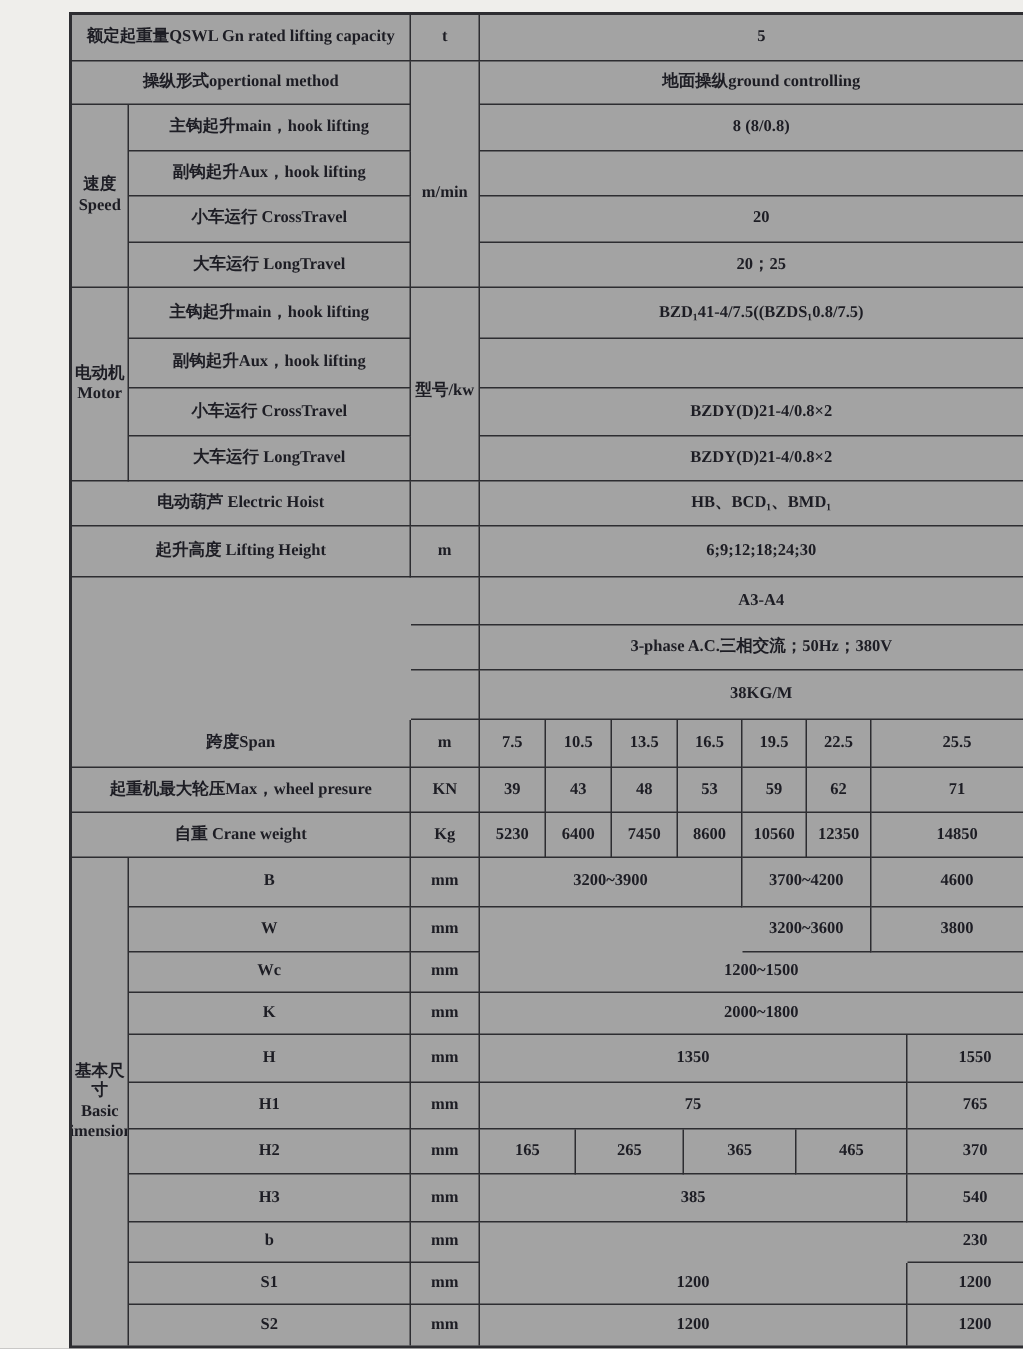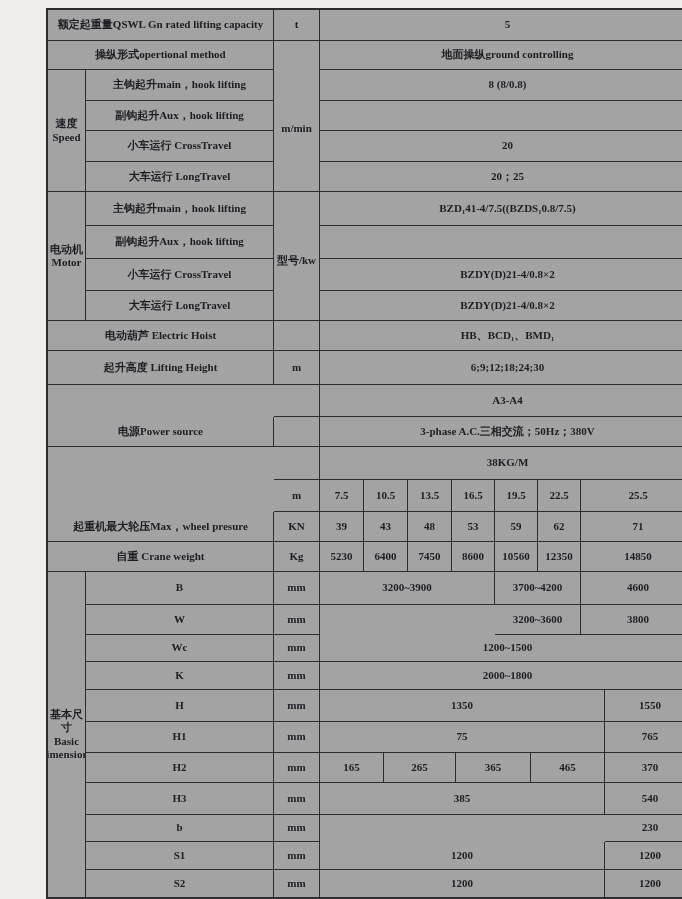--- a/index.html
+++ b/index.html
@@ -74,27 +74,27 @@
   <div class="c" style="grid-area:11/3/12/4"></div>
   <div class="c nr" style="grid-area:11/4/12/15">HB、BCD₁、BMD₁</div>
 
   <div class="c" style="grid-area:12/1/13/3">起升高度 Lifting Height</div>
   <div class="c" style="grid-area:12/3/13/4">m</div>
   <div class="c nr" style="grid-area:12/4/13/15">6;9;12;18;24;30</div>
 
   <div class="c" style="grid-area:13/3/14/4"></div>
   <div class="c nr" style="grid-area:13/4/14/15">A3-A4</div>
 
-  <div class="c" style="grid-area:14/1/15/3">电源Power source</div>
   <div class="c" style="grid-area:14/3/15/4"></div>
   <div class="c nr" style="grid-area:14/4/15/15">3-phase A.C.三相交流；50Hz；380V</div>
 
   <div class="c" style="grid-area:15/3/16/4"></div>
   <div class="c nr" style="grid-area:15/4/16/15">38KG/M</div>
 
+  <div class="c" style="grid-area:16/1/17/3">跨度Span</div>
   <div class="c" style="grid-area:16/3/17/4">m</div>
   <div class="c" style="grid-area:16/4/17/5">7.5</div>
   <div class="c" style="grid-area:16/5/17/7">10.5</div>
   <div class="c" style="grid-area:16/7/17/8">13.5</div>
   <div class="c" style="grid-area:16/8/17/10">16.5</div>
   <div class="c" style="grid-area:16/10/17/12">19.5</div>
   <div class="c" style="grid-area:16/12/17/13">22.5</div>
   <div class="c nr" style="grid-area:16/13/17/15">25.5</div>
 
   <div class="c" style="grid-area:17/1/18/3">起重机最大轮压Max，wheel presure</div>

